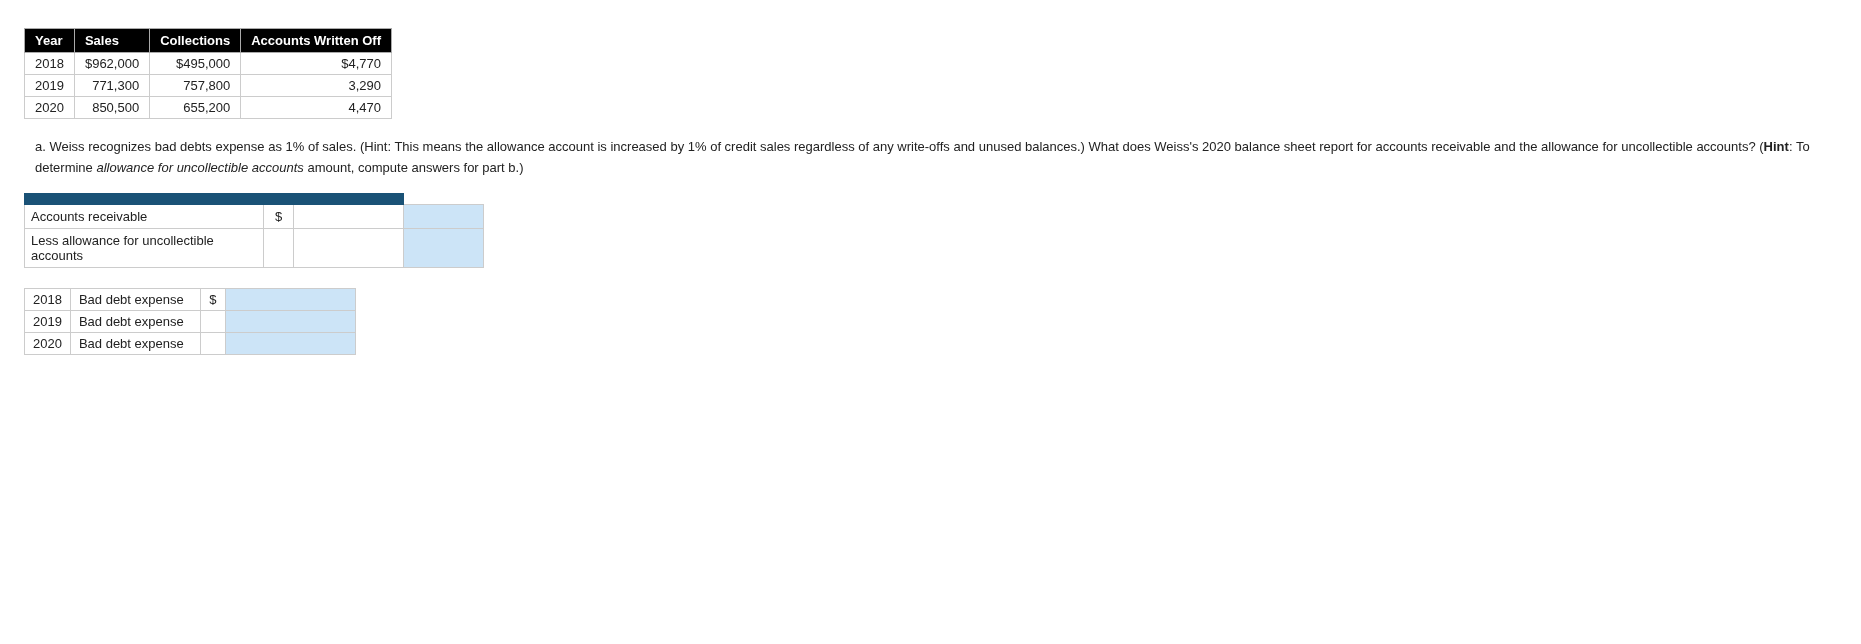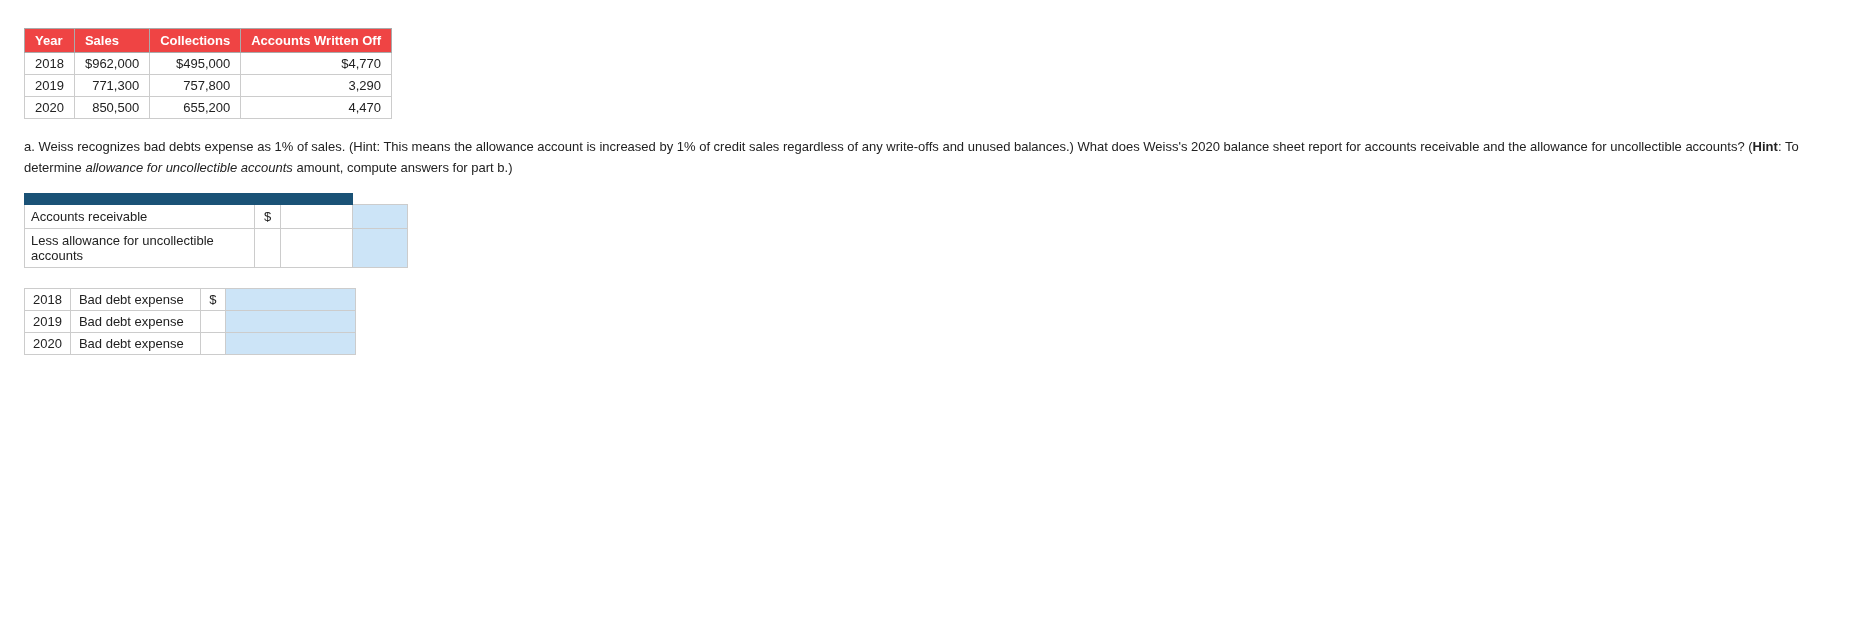--- a/index.html
+++ b/index.html
@@ -21,21 +21,21 @@
       font-size: 13px;
       line-height: 1.5;
     }
     
     .sales-table {
       border-collapse: collapse;
       margin-bottom: 18px;
       font-size: 13px;
     }
     .sales-table th {
-      background: #ef4444;
+      background: #000000;
       color: #fff;
       padding: 4px 10px;
       text-align: left;
       border: 1px solid #aaa;
       white-space: nowrap;
     }
     .sales-table td {
       padding: 3px 10px;
       border: 1px solid #ccc;
       text-align: right;
@@ -43,34 +43,35 @@
     .sales-table td:first-child {
       text-align: left;
     }
     .sales-table tr:nth-child(odd) td { background: #fff; }
     .sales-table tr:nth-child(even) td { background: #fff; }
 
     .section-text {
       margin-bottom: 10px;
       font-size: 13px;
       line-height: 1.6;
+      margin-left: 11px;
     }
     .italic { font-style: italic; }
     .bold { font-weight: bold; }
 
     .note-block {
       margin-bottom: 14px;
       font-size: 13px;
       line-height: 1.7;
     }
 
     
     .assets-table {
       border-collapse: collapse;
-      width: 384px;
+      width: 460px;
       margin-bottom: 20px;
       font-size: 13px;
     }
     .assets-table .header-row td {
       background: #1a5276;
       color: #fff;
       font-weight: bold;
       text-align: center;
       padding: 5px 10px;
       border: 1px solid #1a5276;

